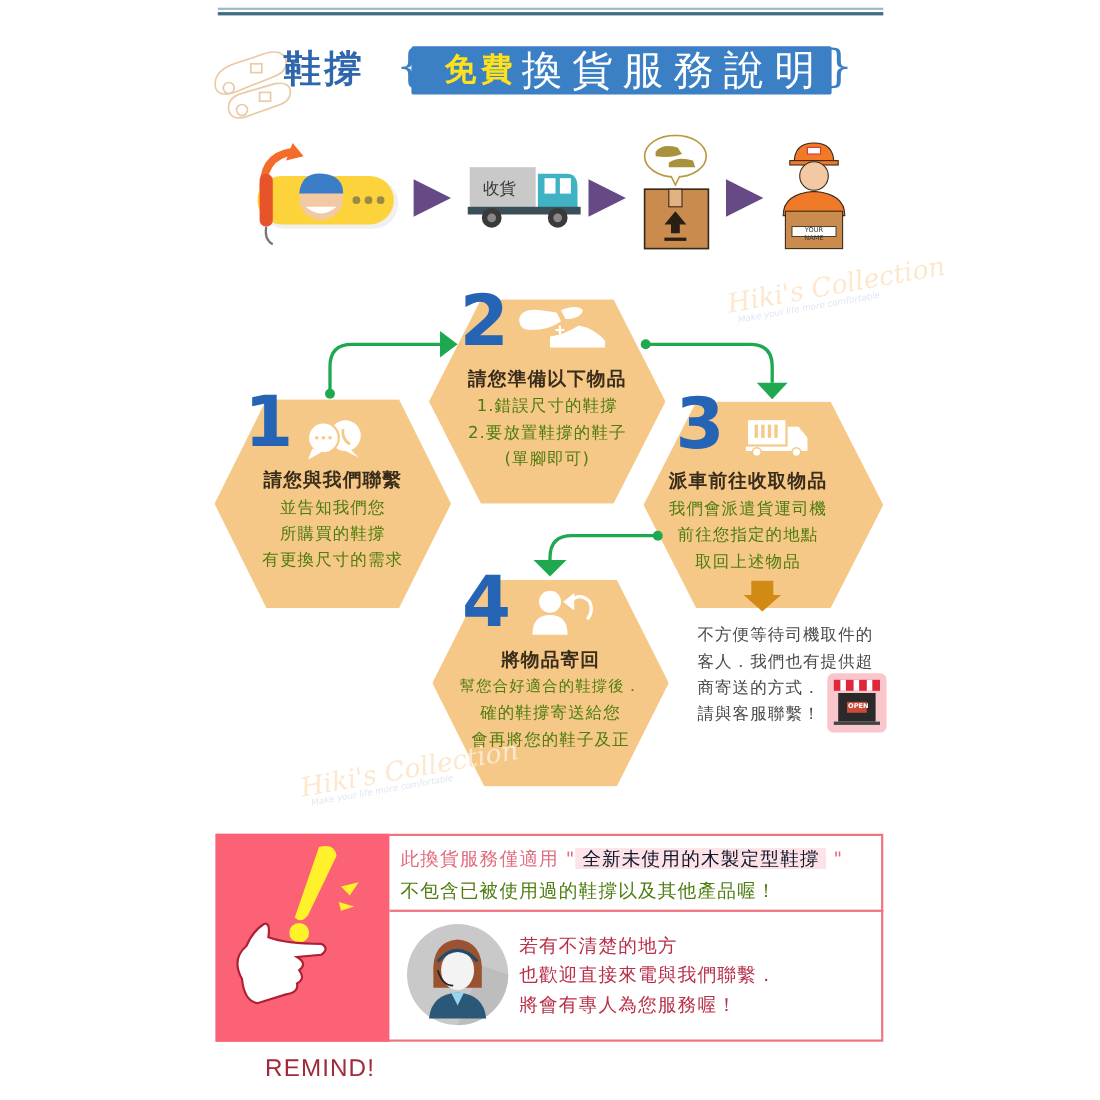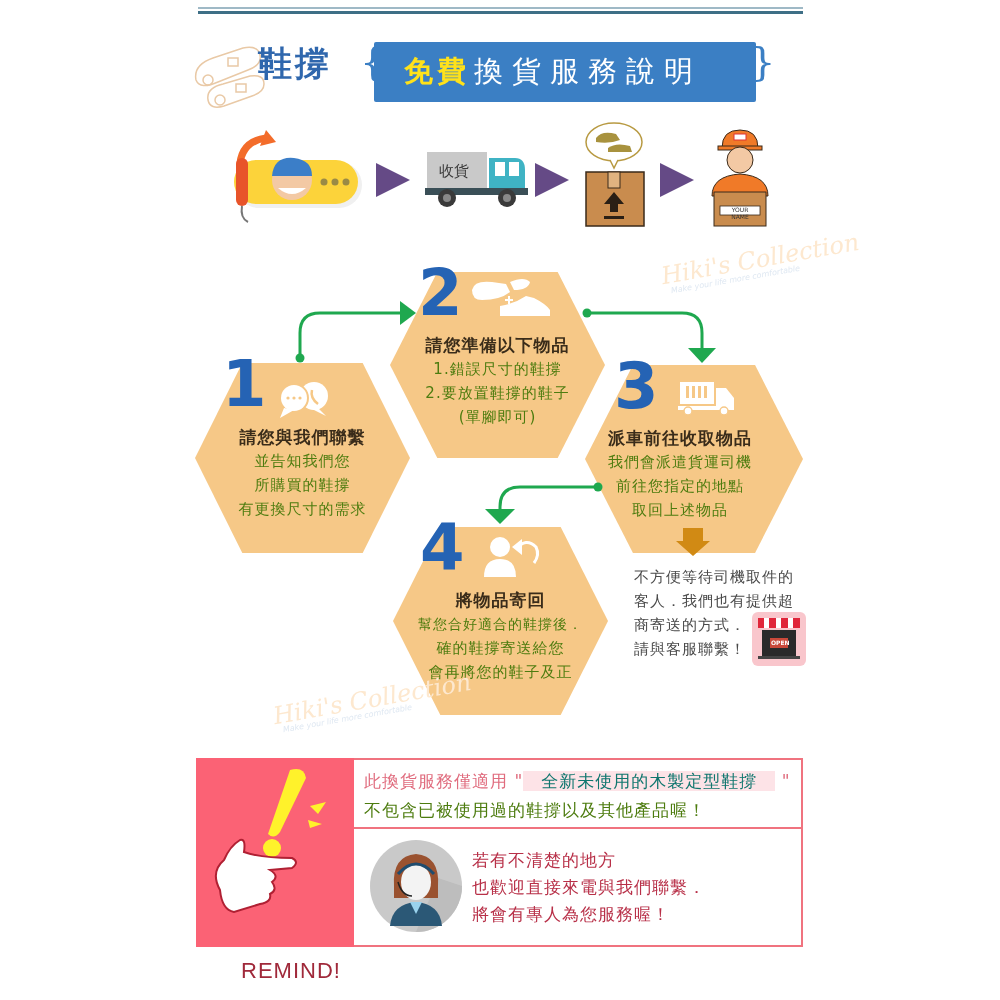--- a/index.html
+++ b/index.html
@@ -4,45 +4,45 @@
 <style>
   html, body { margin:0; padding:0; }
   body { width:1000px; height:1000px; background:#ffffff; position:relative; overflow:hidden;
          font-family:"DejaVu Sans","Liberation Sans",sans-serif; }
   .abs { position:absolute; }
   .rule1 { left:198px; top:7px; width:605px; height:2px; background:#9fb9c6; }
   .rule2 { left:198px; top:11px; width:605px; height:3px; background:#3e6f86; }
 
   
   .title-main { left:258px; top:38px; font-size:34px; font-weight:bold; color:#2f67ad; letter-spacing:3px; line-height:50px; }
-  .title-banner { left:374px; top:42px; width:382px; height:60px; background:#3b7fc4; border-radius:2px;
+  .title-banner { left:374px; top:42px; width:382px; height:44px; background:#3b7fc4; border-radius:2px;
                   display:flex; align-items:center; padding-left:30px; box-sizing:border-box; }
   .title-banner .free { color:#ffe21a; font-size:29px; font-weight:bold; letter-spacing:4px; }
-  .title-banner .rest { color:#ffffff; font-size:29px; letter-spacing:9px; margin-left:4px; }
+  .title-banner .rest { color:#ffffff; font-size:37px; letter-spacing:9px; margin-left:4px; }
   .brace { color:#3b7fc4; font-size:40px; top:38px; font-family:"DejaVu Serif",serif; }
 
   
   .flow-arrow { width:0; height:0; border-top:17px solid transparent; border-bottom:17px solid transparent; border-left:34px solid #654a86; }
 
   
   .hex { position:absolute; background:#f6c887; clip-path:polygon(22% 0,78% 0,100% 50%,78% 100%,22% 100%,0 50%); }
   .hex-content { position:absolute; text-align:center; color:#4a3a25; }
   .hex-title { font-size:17px; font-weight:bold; color:#3a2c1a; letter-spacing:1px; line-height:24px; }
   .hex-line { font-size:15px; color:#4d7c0f; letter-spacing:1px; line-height:24px; }
   .num { position:absolute; font-size:64px; font-weight:bold; color:#2563b4; font-family:"DejaVu Sans",sans-serif; line-height:64px; }
 
   .note { left:634px; top:565px; width:178px; font-size:15px; line-height:24px; color:#4a4a4a; letter-spacing:1px; }
 
   
   .remind-box { left:196px; top:758px; width:607px; height:189px; border:2px solid #f0737f; box-sizing:border-box; background:#fff; }
   .remind-left { left:196px; top:758px; width:158px; height:189px; background:#fb6275; }
   .remind-divider { left:354px; top:827px; width:449px; height:2px; background:#f0737f; }
   .remind-label { left:241px; top:914px; font-size:22px; color:#a0293a; letter-spacing:1px; font-family:"Liberation Sans",sans-serif;margin-top:44px; }
   .remind-l1 { left:364px; top:768px; font-size:17px; color:#e06c7e; letter-spacing:1px; line-height:26px; white-space:nowrap; }
-  .remind-l1 .hl { background:#fde3e7; color:#0f766e; padding:0 18px; }
+  .remind-l1 .hl { background:#fde3e7; color:#0f172a; padding:0 6px;font-family:Liberation Serif, serif; }
   .remind-l2 { left:364px; top:797px; font-size:17px; color:#4d7c0f; letter-spacing:1px; line-height:26px; }
   .contact { left:472px; top:847px; font-size:17px; line-height:27px; color:#b83048; letter-spacing:1px; }
 </style>
 </head>
 <body>
 
 <div class="abs rule1"></div>
 <div class="abs rule2"></div>
 
 <svg class="abs" style="left:188px;top:40px" width="80" height="75">

